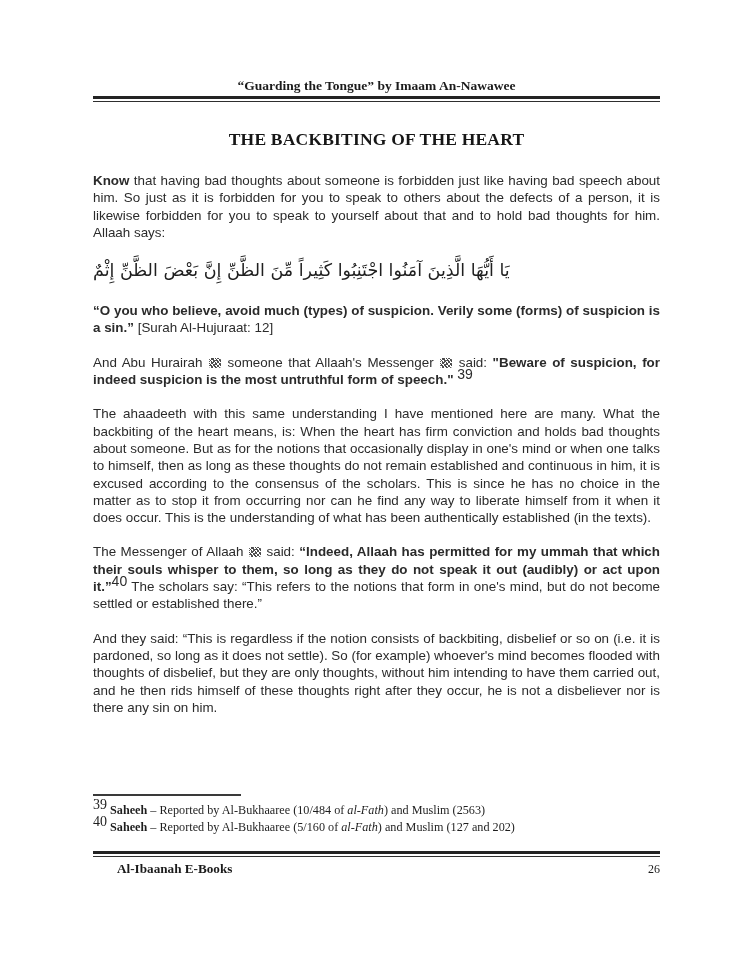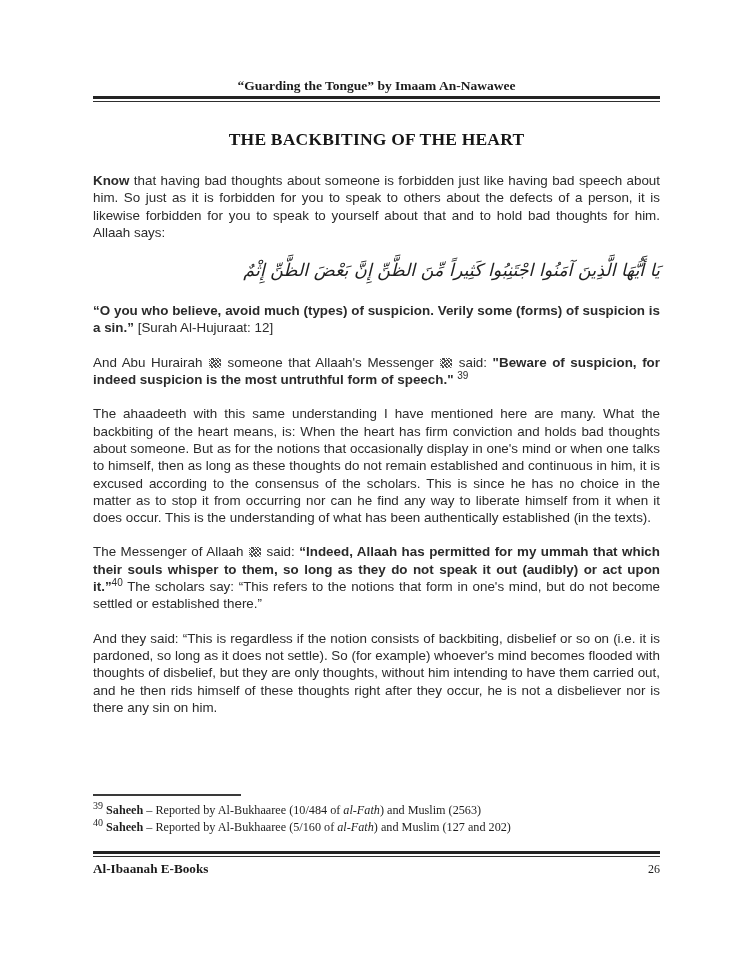--- a/index.html
+++ b/index.html
@@ -44,44 +44,43 @@
     font-family:"Liberation Sans","DejaVu Sans",sans-serif;
     font-size:13.4px;
     line-height:17.3px;
     text-align:justify;
     color:#2b2b2b;
   }
   p.first{margin-top:23px;}
   .b{font-weight:bold;}
   .i{font-style:italic;}
   .sup{
-    font-size:10px;
+    font-size:14px;
     vertical-align:super;
     line-height:0;
   }
   .honorific{
     display:inline-block;
     width:12px;height:10px;
     margin:0 1px;
     vertical-align:-1px;
     border-radius:2px;
     background:
       repeating-linear-gradient(52deg,#4a4a4a 0 1px,transparent 1px 2.6px),
       repeating-linear-gradient(-40deg,#5a5a5a 0 1px,transparent 1px 3px);
   }
   
   p.arabic{
     margin:14px 0 0 0;
     direction:rtl;
-    text-align:right;
+    text-align:left;
     font-family:"DejaVu Sans",sans-serif;
     font-size:17.5px;
     line-height:30px;
     color:#1f1f1f;
-    font-style:italic;
   }
   
   .footnotes{
     position:absolute;
     left:93px;right:102px;top:794px;
   }
   .fn-sep{
     width:148px;
     border-top:2px solid #3a3a3a;
     margin-bottom:6px;
@@ -100,21 +99,21 @@
     left:93px;right:90px;top:851px;
   }
   .footer-row{
     display:flex;
     align-items:baseline;
     margin-top:4px;
     font-family:"Liberation Serif","DejaVu Serif",serif;
     font-size:13.2px;
     color:#1b1b1b;
   }
-  .footer-left{flex:1;text-align:left;font-weight:bold;}
+  .footer-left{flex:1;text-align:left;font-weight:bold;margin-left:24px;}
   .footer-center{flex:0 0 auto;text-align:center;font-weight:normal;font-size:12px;}
   .footer-right{flex:1;text-align:right;font-weight:bold;}
 </style>
 </head>
 <body>
 
 <div class="page">
 
   <div class="header-title">“Guarding the Tongue” by Imaam An-Nawawee</div>
   <div class="rule-double"></div>

